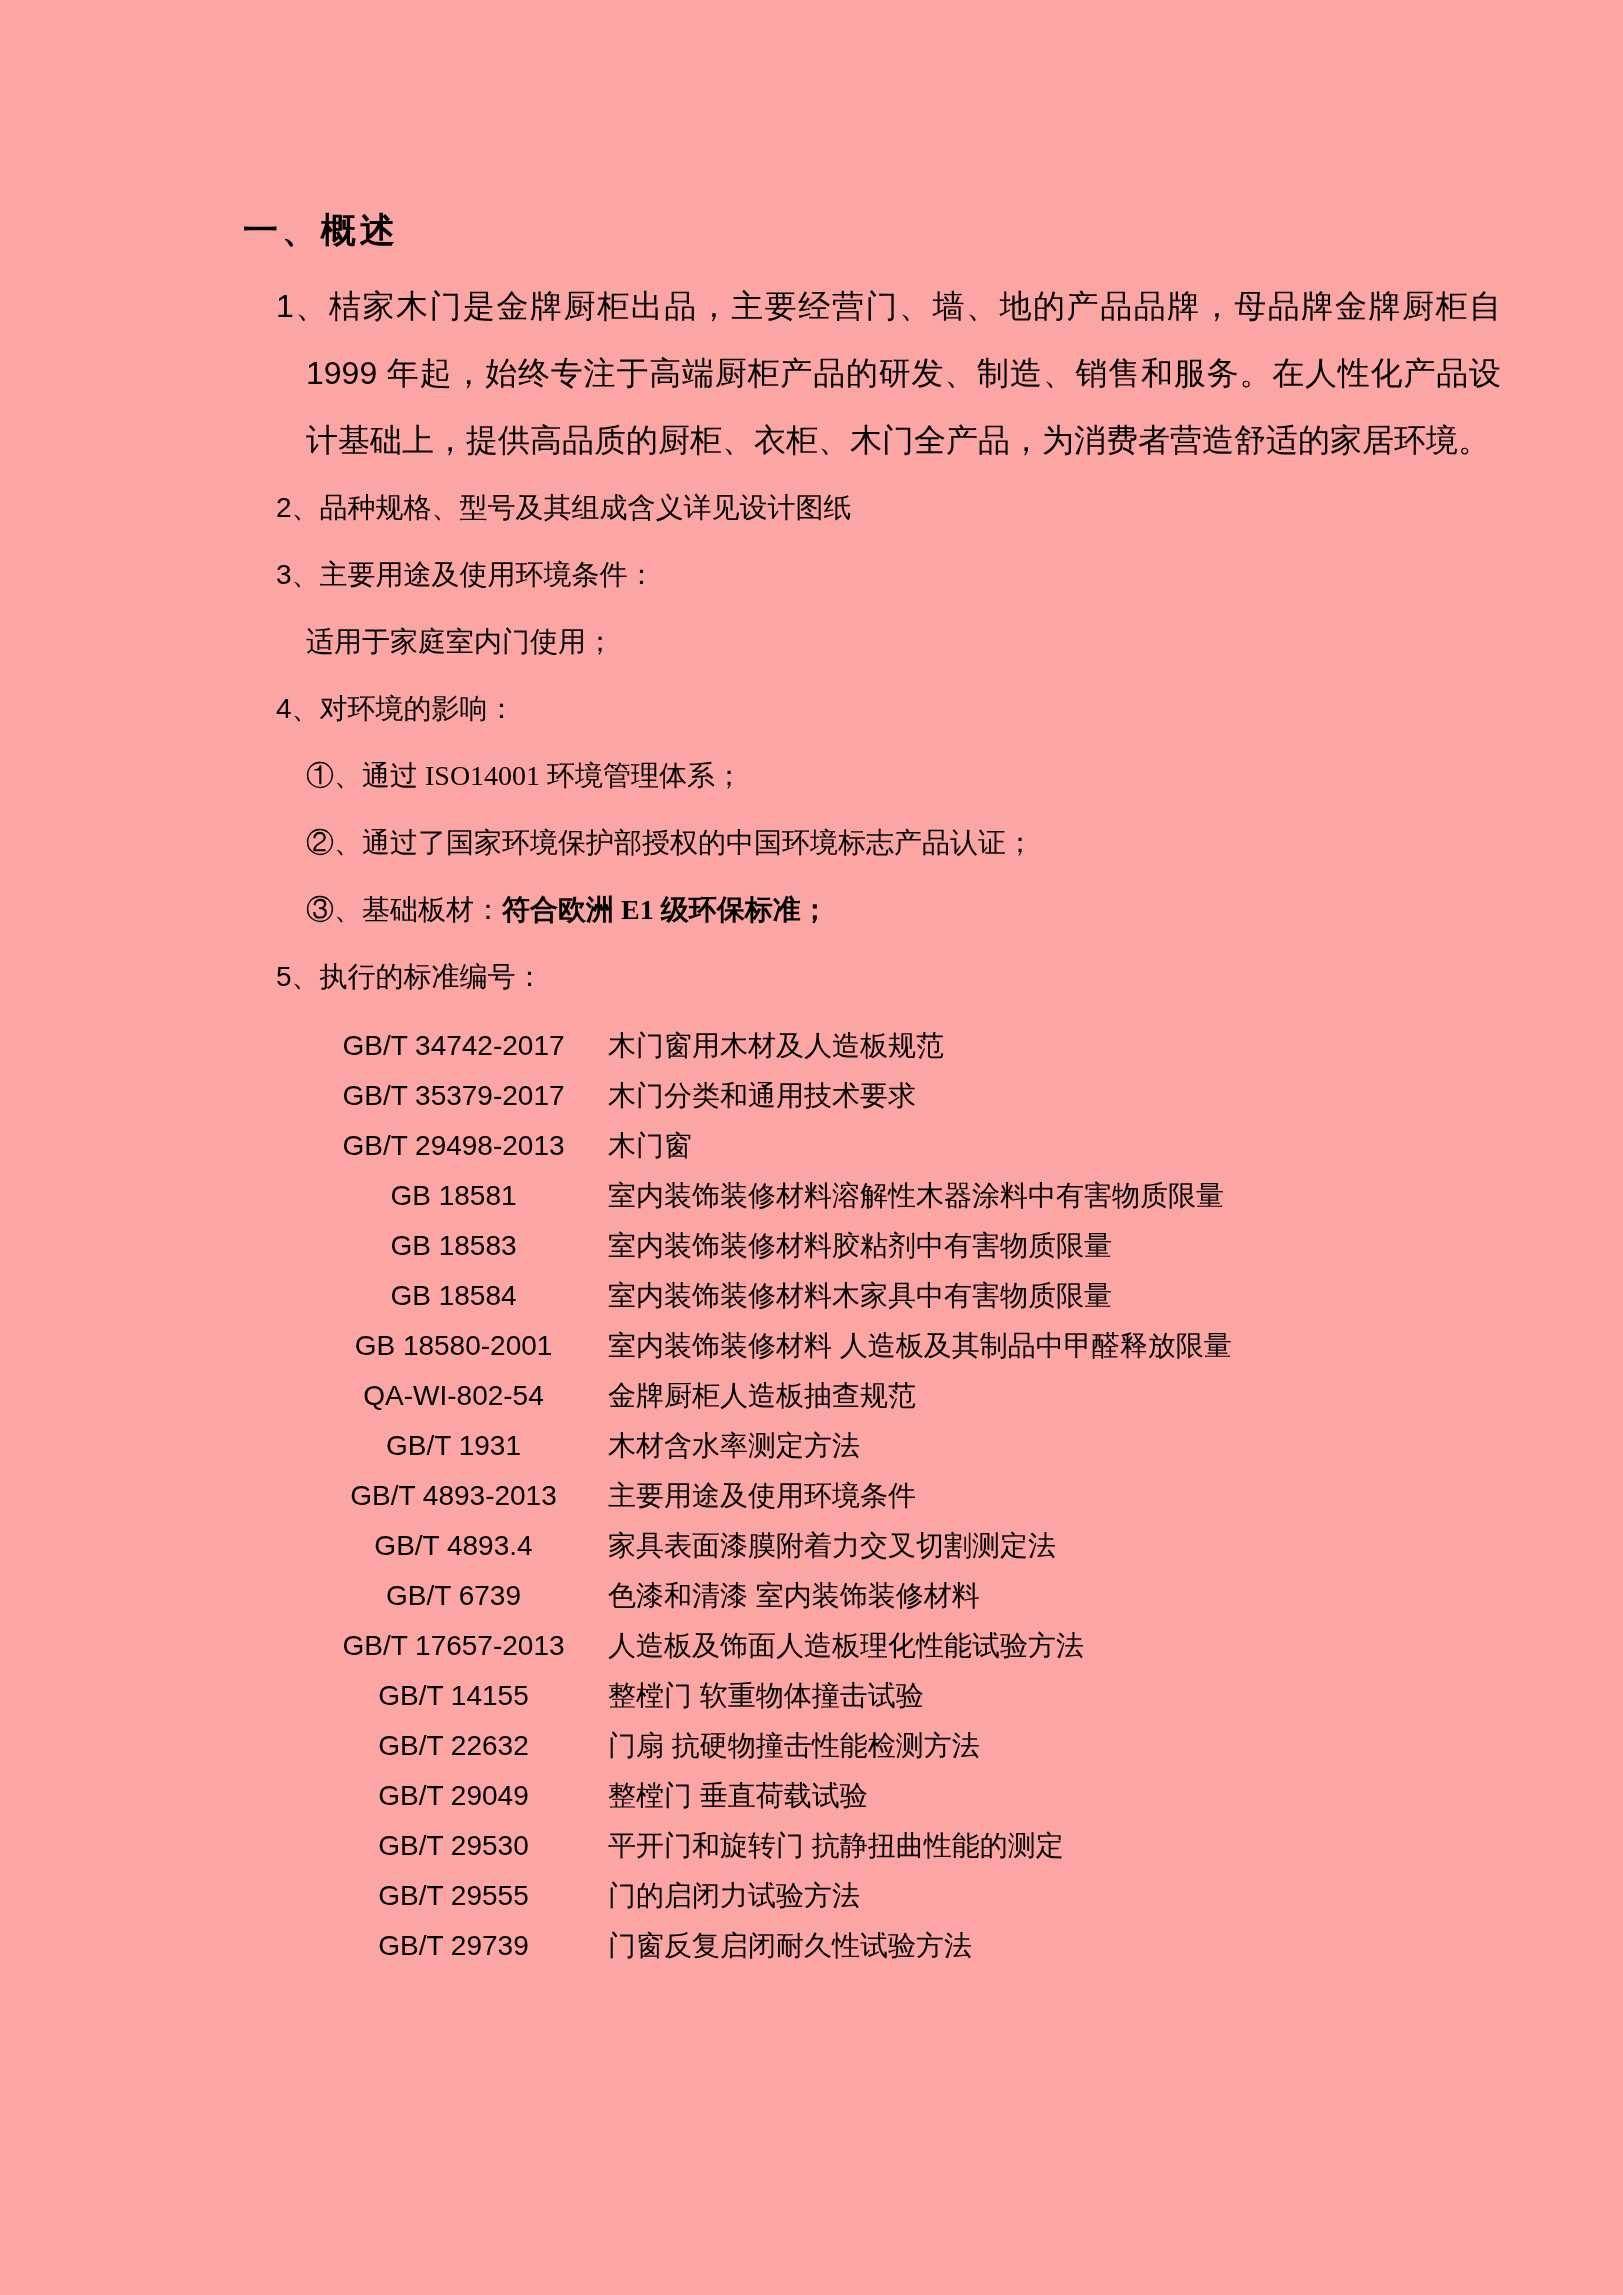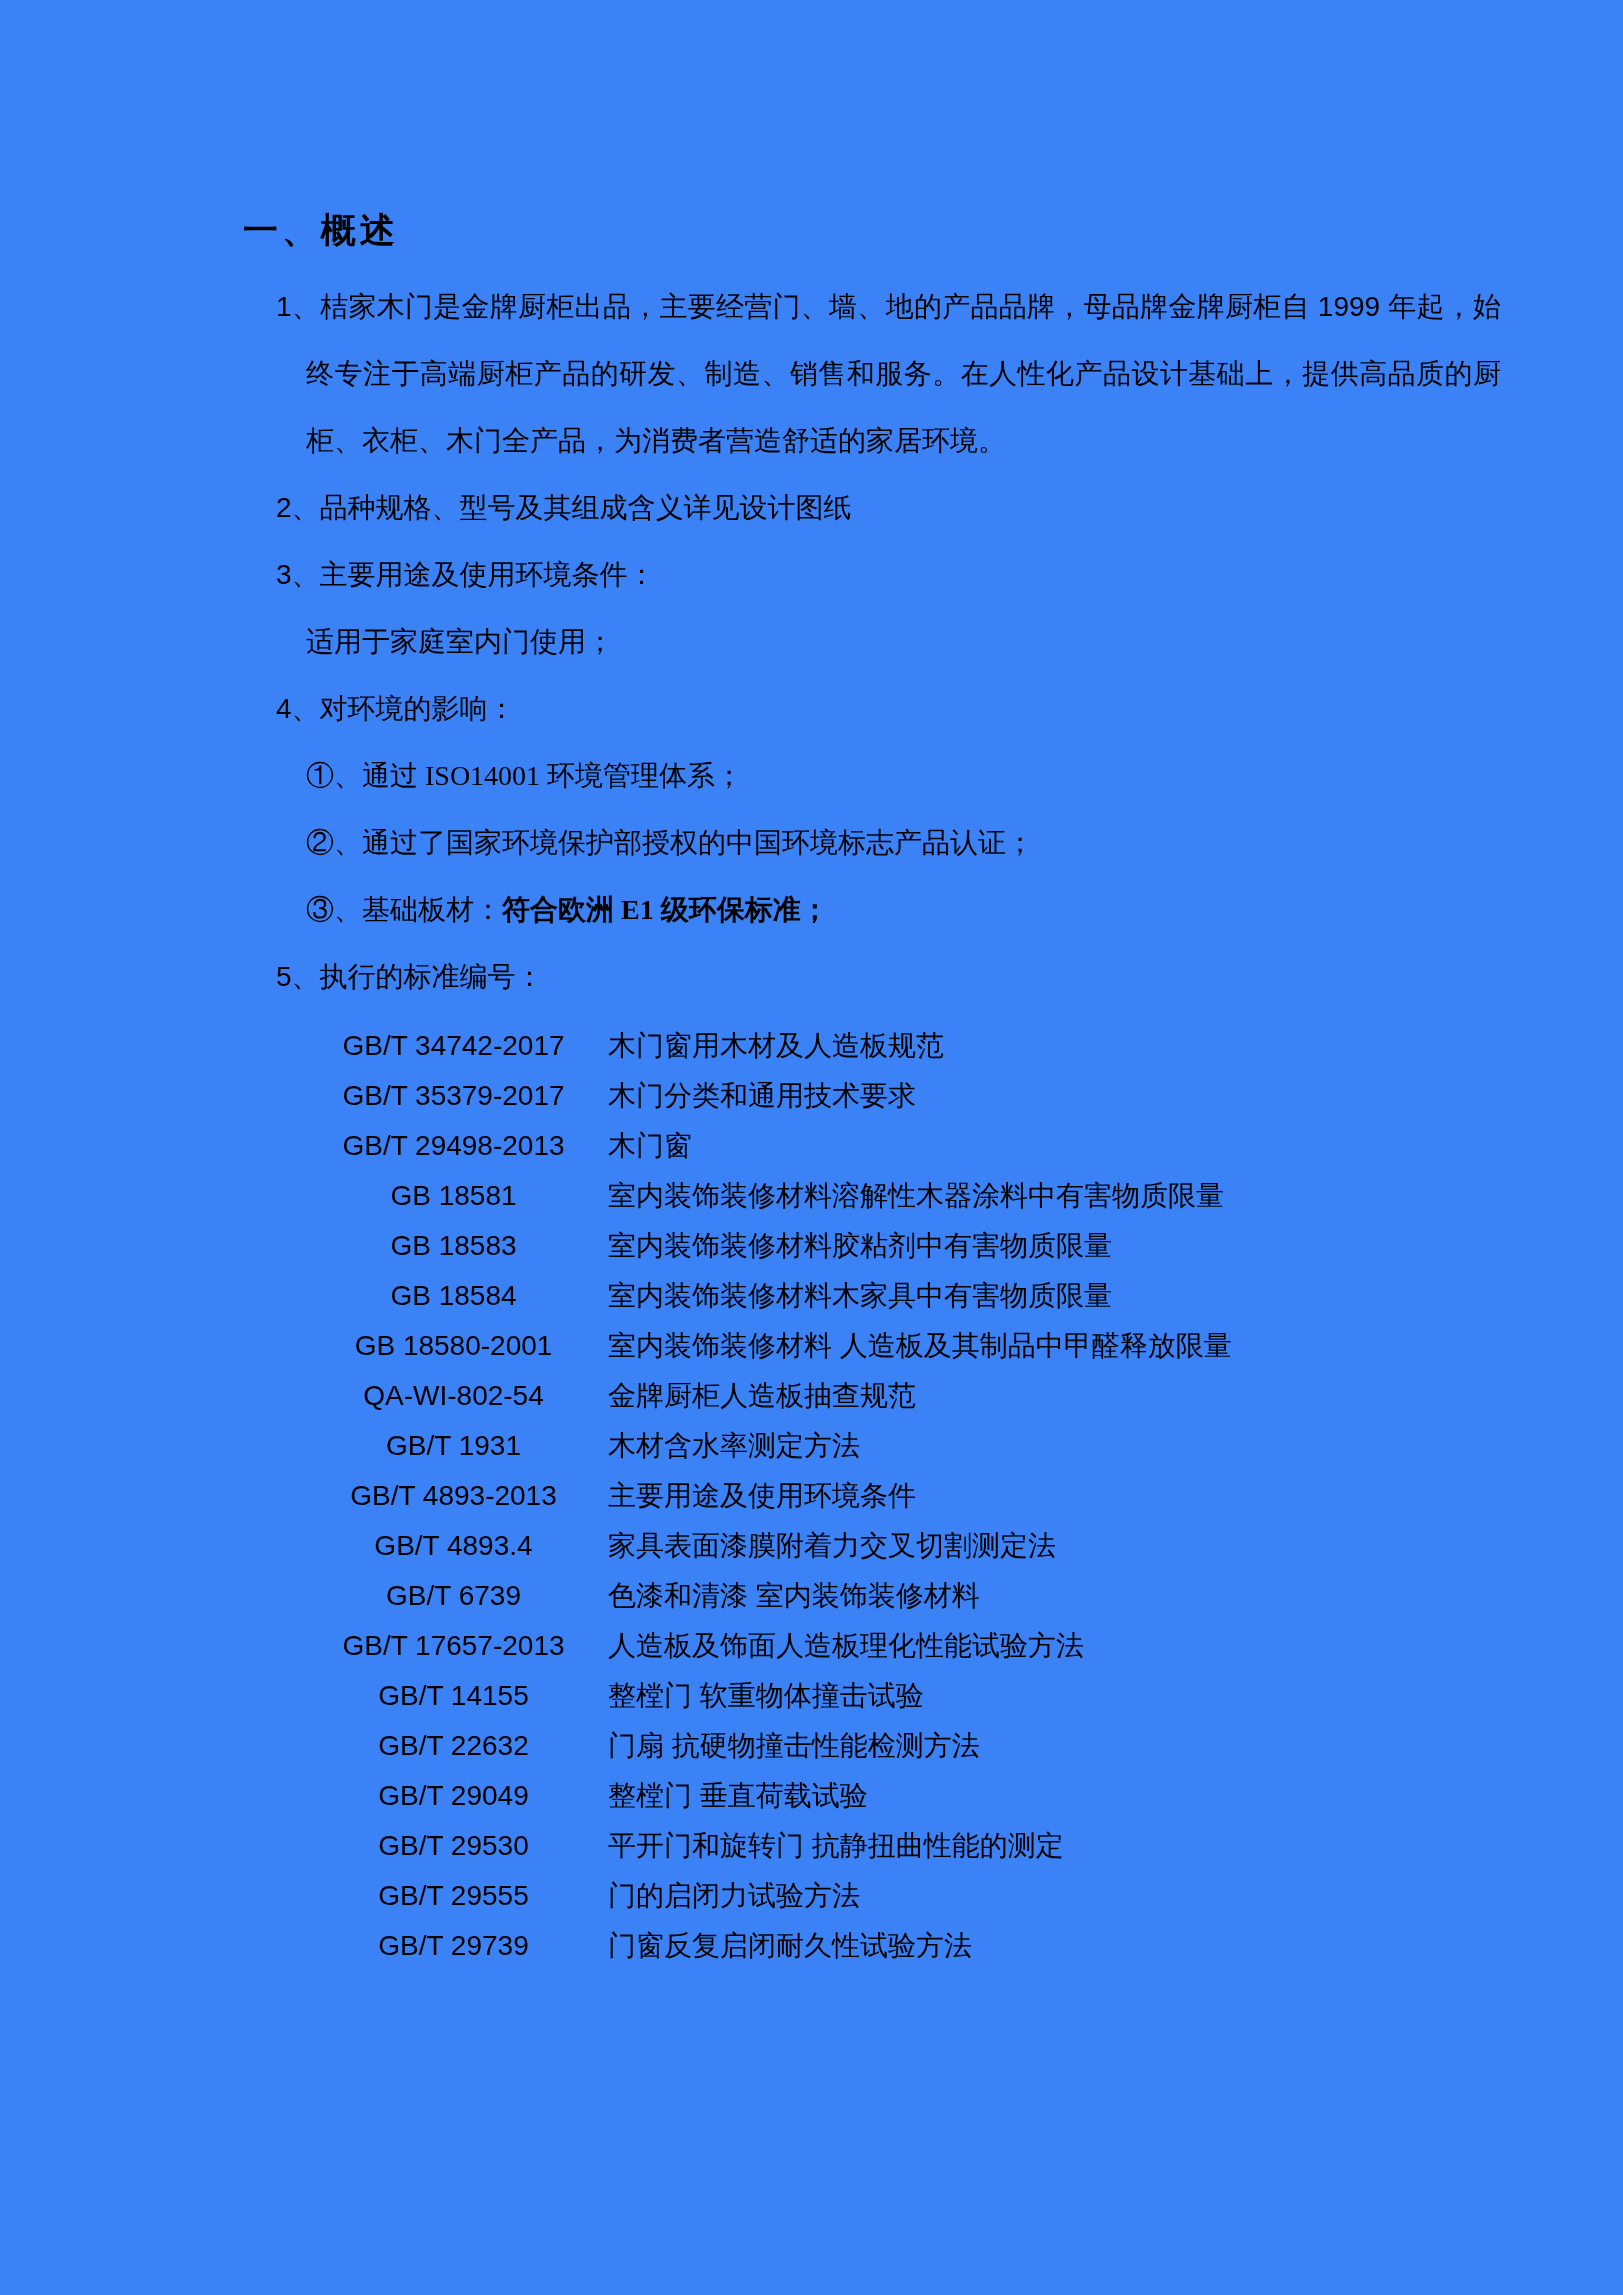--- a/index.html
+++ b/index.html
@@ -1,20 +1,20 @@
 <!DOCTYPE html>
 <html style="font-size:10.5px"><head>
 <meta charset="utf-8">
 <style>
   html,body{margin:0;padding:0;background:#ffffff;}
   .page{
     position:relative;
     width:1623px;
     height:2295px;
-    background:#3b82f6;
+    background:#fca5a5;
     color:#000000;
     font-family:"Liberation Sans","DejaVu Sans",sans-serif;
     box-sizing:border-box;
     padding-top:204px;
     overflow:hidden;
   }
   .heading{
     font-size:35px;
     font-weight:bold;
     letter-spacing:3.9px;
@@ -24,21 +24,21 @@
   .line{
     font-size:28px;
     line-height:67px;
     margin:0;
     white-space:nowrap;
   }
   .l1{margin-left:276px;}   
   .l2{margin-left:306px;font-family:Liberation Serif, serif;}   
   .l6{margin-left:246px;}   
   .para{
-    font-size:28px;
+    font-size:32px;
     line-height:67px;
     margin:0 122px 0 306px;
     text-indent:-30px;
     text-align:justify;
     text-justify:inter-ideograph;
   }
   .marker{display:inline;}
   .bold{font-weight:bold;}
   .standards{margin-top:10.5px;margin-bottom:6.5px;}
   .std-row{

